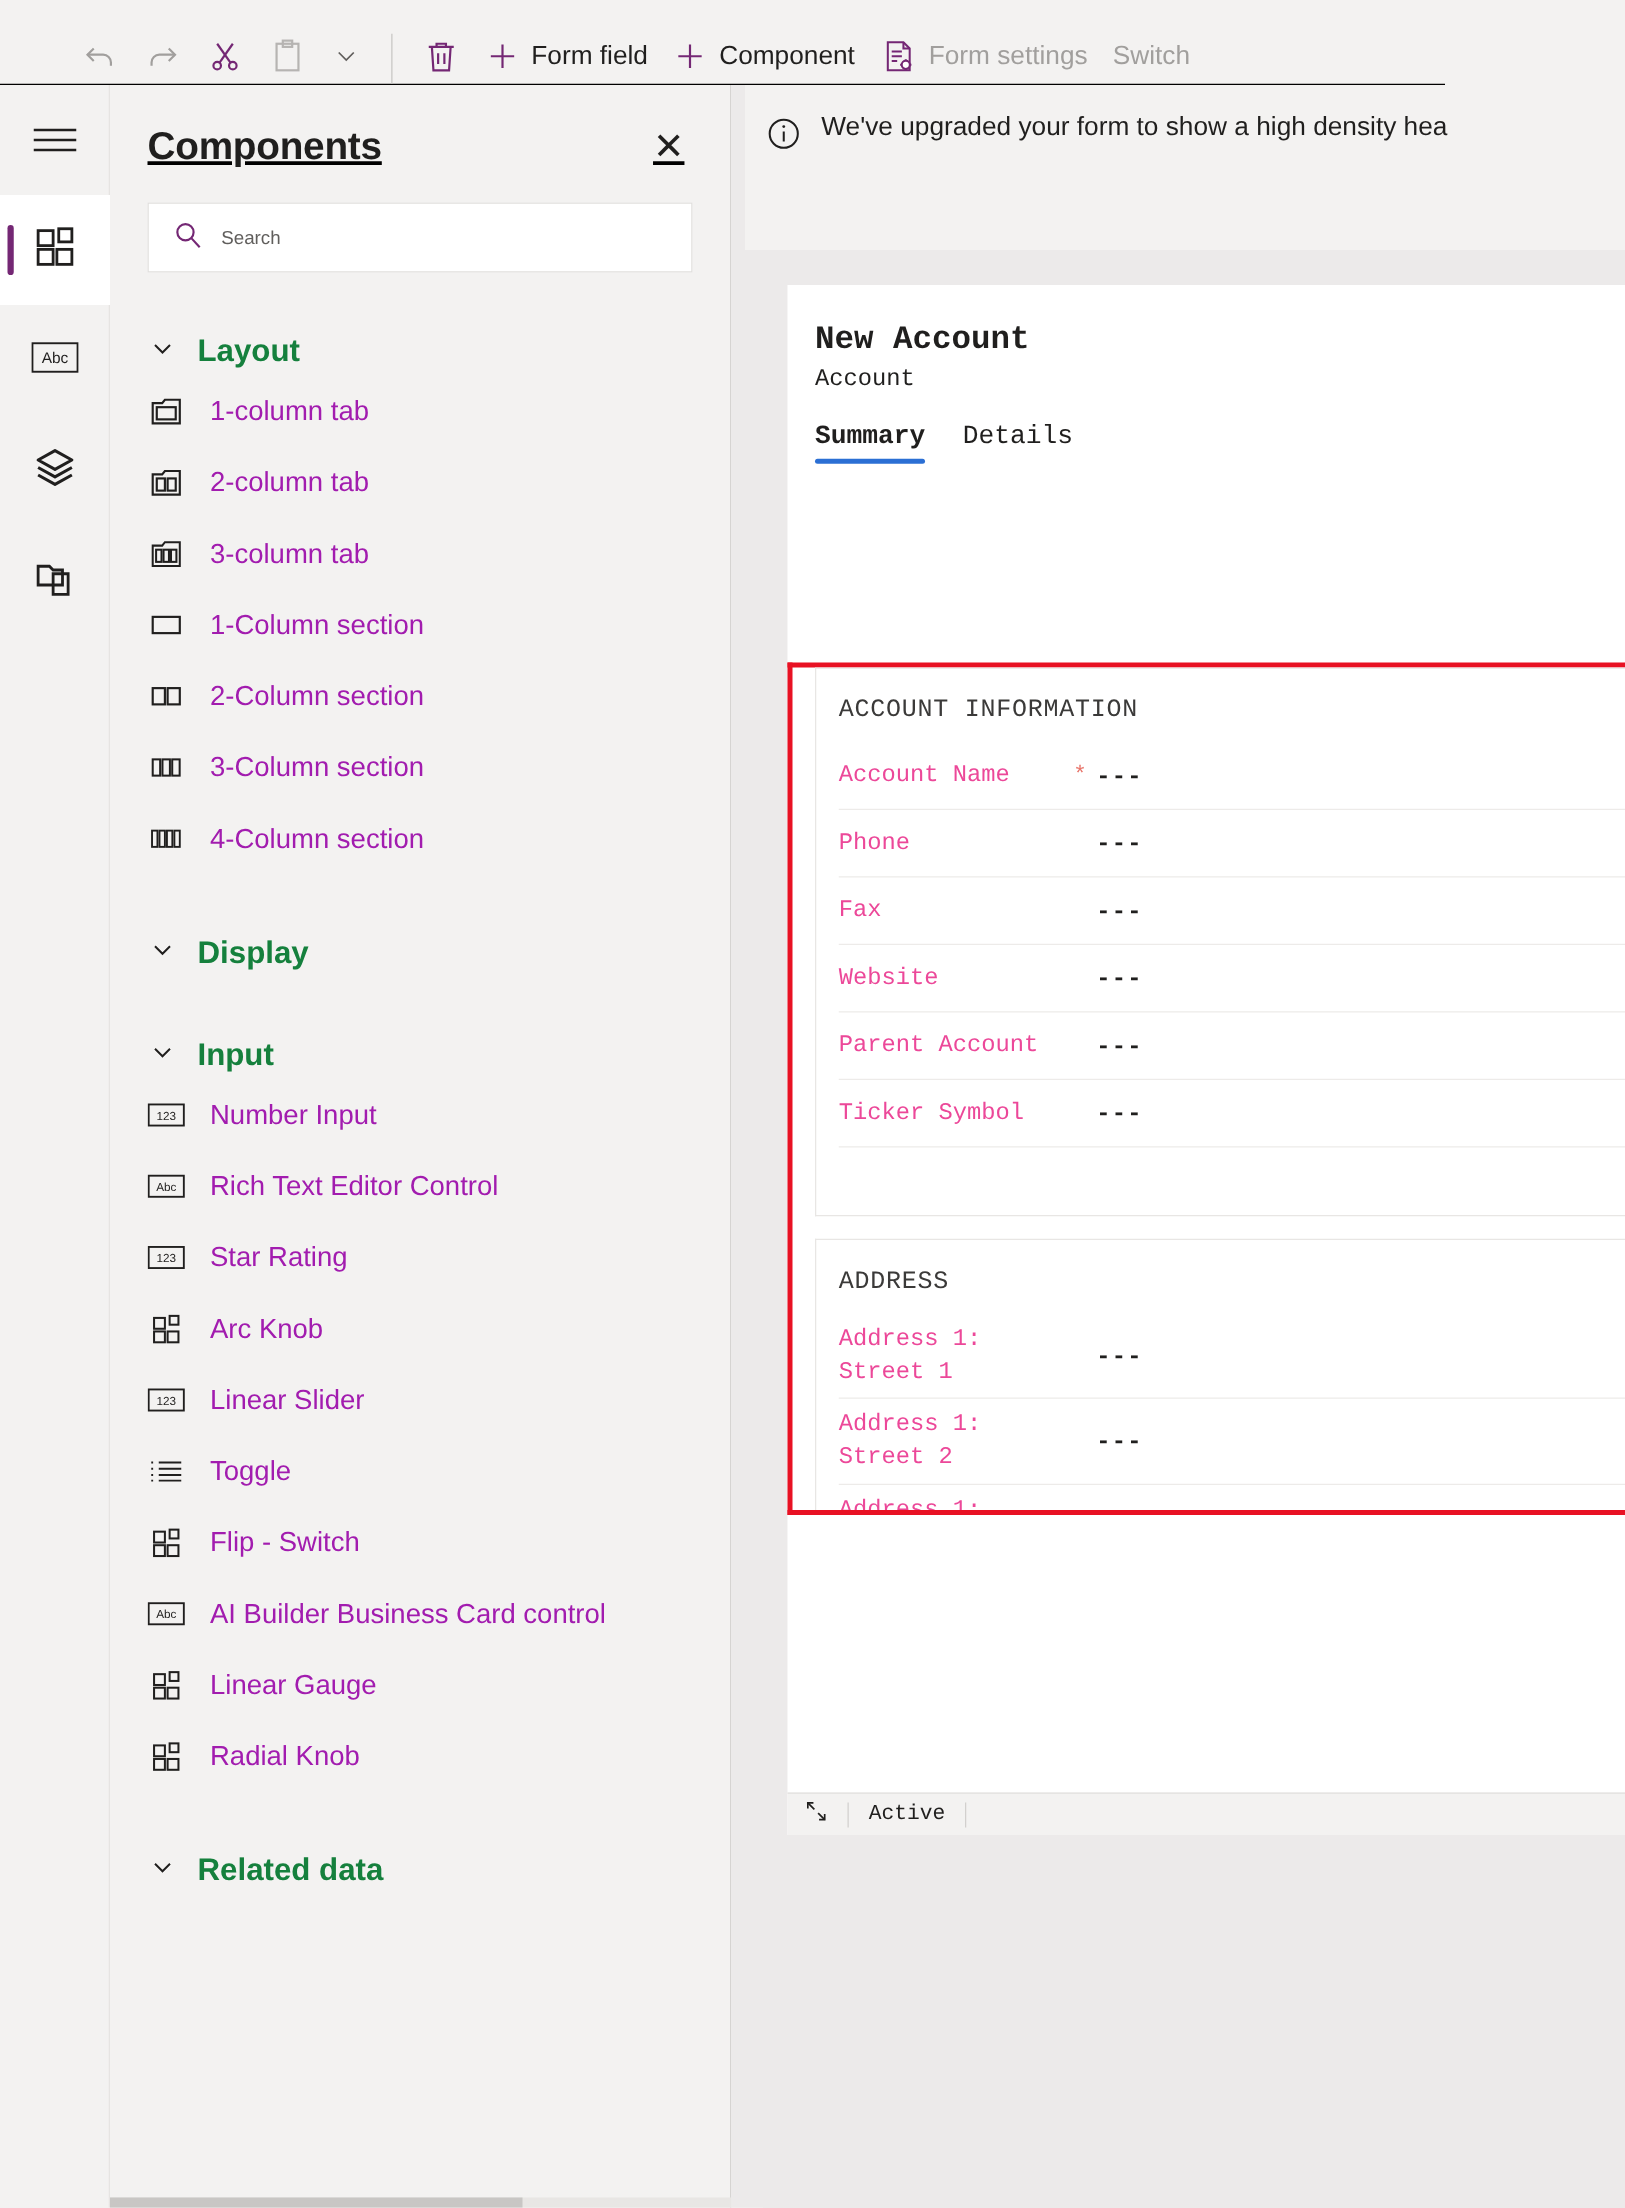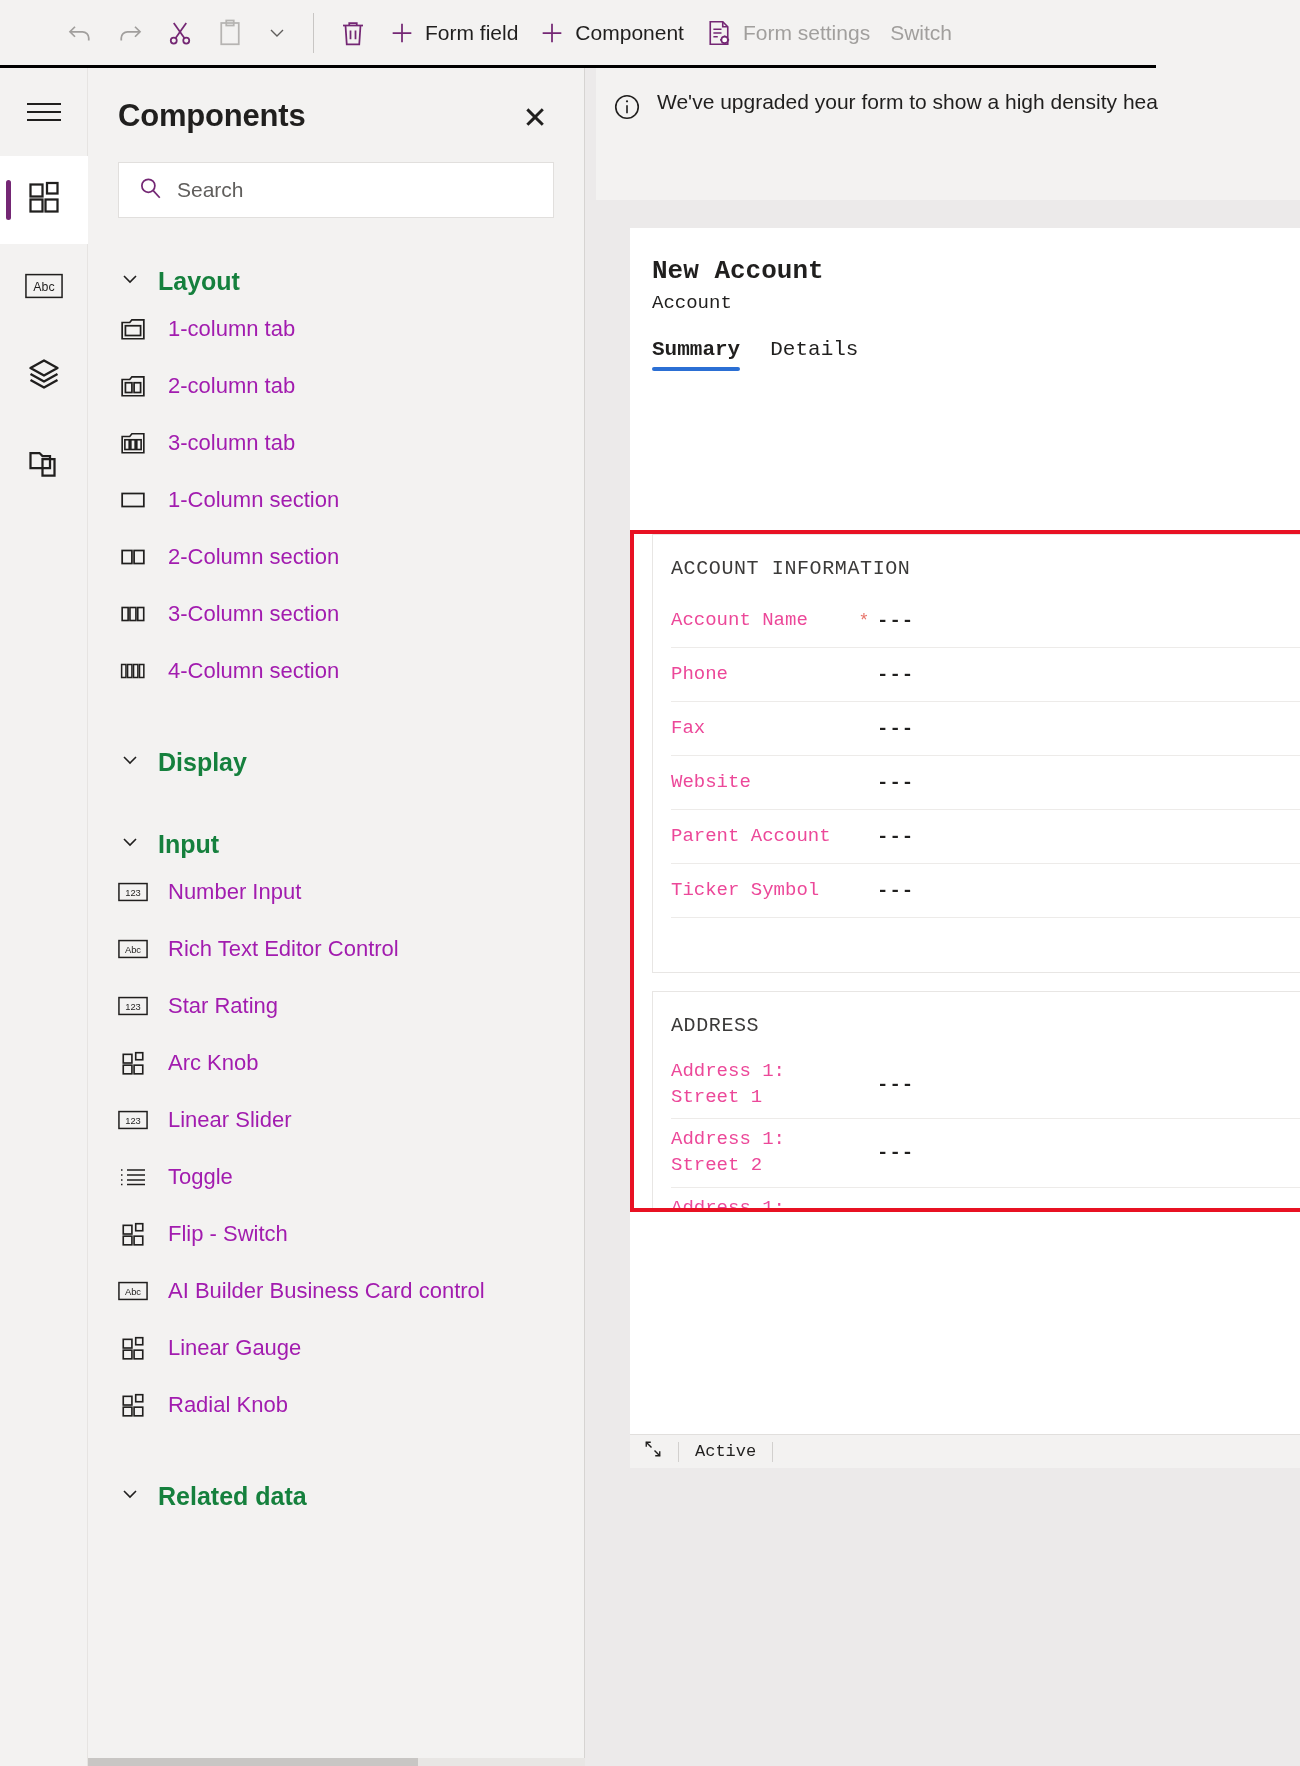--- a/index.html
+++ b/index.html
@@ -7,23 +7,23 @@
     width: 1300px; height: 1766px;
     font-family: "Liberation Sans", sans-serif;
     background: #f3f2f1;
     overflow: hidden;
   }
 
   
   .toolbar {
     position: absolute; left: 0; top: 0; width: 1156px; height: 68px;
     background: #f3f2f1;
-    display: flex; align-items: center;
+    display: flex; align-items: flex-end;
     padding-left: 55px;
-    border-bottom: 3px solid #000000;
+    border-bottom: 1px solid #000000;
   }
   .tb-btn {
     display: flex; align-items: center; gap: 9px;
     height: 44px; padding: 0 10px;
     font-size: 21px; color: #201f1e; white-space: nowrap;
   }
   .tb-btn.disabled { color: #a19f9d; }
   .tb-icon { display: inline-flex; align-items: center; justify-content: center; }
   .tb-sep {
     width: 1px; height: 40px; background: #c8c6c4; margin: 0 14px;
@@ -50,33 +50,34 @@
   }
 
   
   .panel {
     position: absolute; left: 88px; top: 68px; width: 497px; height: 1698px;
     background: #f3f2f1;
     border-right: 1px solid #d6d4d2;
     overflow: hidden;
   }
   .panel-head {
-    display: flex; align-items: flex-start; justify-content: space-between;
+    display: flex; align-items: center; justify-content: space-between;
     padding: 30px 30px 0 30px;
+    text-decoration: underline;
   }
   .panel-title { font-size: 31px; font-weight: 600; color: #201f1e; letter-spacing: -0.2px; }
   .close-x {
     width: 38px; height: 38px; display:flex; align-items:center; justify-content:center;
     font-size: 30px; color: #201f1e; font-weight: 300; cursor: pointer;
   }
   .search-box {
     margin: 26px 30px 0 30px; height: 56px; background: #fff;
     border: 1px solid #e1dfdd; display: flex; align-items: center; padding-left: 18px; gap: 14px;
   }
-  .search-txt { font-size: 21px; color: #605e5c; }
+  .search-txt { font-size: 15px; color: #605e5c; }
 
   .group-head {
     display: flex; align-items: center; gap: 16px;
     padding: 0 30px; margin-top: 44px; height: 38px;
   }
   .group-head .chev { color: #201f1e; }
   .group-label { font-size: 25px; font-weight: 700; color: #15803d; }
 
   .comp-item {
     display: flex; align-items: center; gap: 20px;

